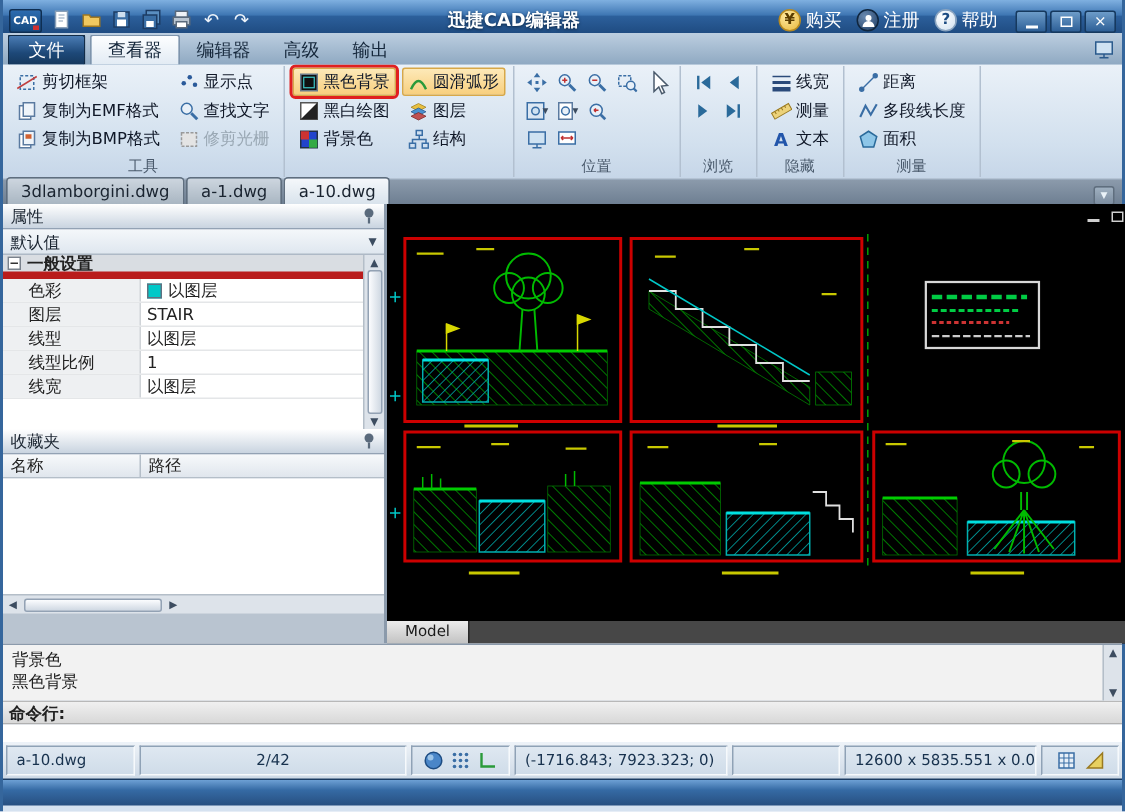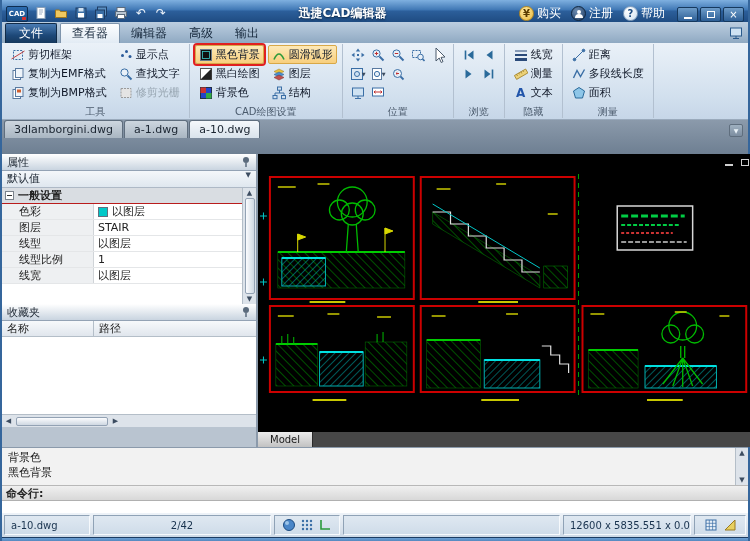--- a/index.html
+++ b/index.html
@@ -43,37 +43,37 @@
 .ritem.on{background:linear-gradient(#fde9b8,#f8cf7e);border-color:#d8a848}
 .ritem.redbox{outline:2px solid #e02020}
 .ric{flex:none}
 .a-icon{font-size:12px;font-weight:bold;color:#2255aa;width:14px;text-align:center}
 .irow{display:flex;align-items:center;height:19px}
 .ibtn{width:20px;height:17px;display:flex;align-items:center;justify-content:center;border:1px solid transparent;border-radius:2px}
 .ddm{font-size:5px;color:#3c4c60;margin-left:-2px}
 .cursorcol{display:flex;align-items:flex-start;padding-top:2px}
 
 
-.doctabs{height:34px;flex:none;background:linear-gradient(#8b9aab,#6e7f92);display:flex;align-items:flex-end;padding:16px 2px;position:relative}
+.doctabs{height:16px;flex:none;background:linear-gradient(#8b9aab,#6e7f92);display:flex;align-items:flex-end;padding:0 2px;position:relative}
 .dtab{height:18px;display:flex;align-items:center;padding:0 9px;font-size:11px;color:#1a2430;background:linear-gradient(#cdd6df,#a9b6c2);border:1px solid #5f6e7e;border-bottom:none;border-radius:3px 3px 0 0;margin-right:1px;white-space:nowrap}
 .dtab.active{background:linear-gradient(#f5f8fb,#d9e3ec)}
 .doctabs-arrow{position:absolute;right:5px;top:4px;width:14px;height:13px;background:linear-gradient(#9fb0c0,#7c8da0);border:1px solid #5f6e7e;border-radius:2px;display:flex;align-items:center;justify-content:center;font-size:6px;color:#eaf2f8}
 
 
 .main{height:293px;flex:none;display:flex}
 .leftpanel{width:256px;flex:none;display:flex;flex-direction:column;background:#dfe5ec;border-right:2px solid #8b9aab}
 .phead{height:17px;flex:none;background:linear-gradient(#ffffff,#c9d4e0);border-bottom:1px solid #93a2b4;display:flex;align-items:center;justify-content:space-between;padding:0 5px;font-size:11px;color:#1a2430}
-.defrow{height:17px;flex:none;background:linear-gradient(#f4f7fa,#dfe7ef);border-bottom:1px solid #aeb9c6;display:flex;align-items:flex-start;justify-content:space-between;padding:0 5px;font-size:11px;color:#1a2430}
+.defrow{height:17px;flex:none;background:linear-gradient(#f4f7fa,#dfe7ef);border-bottom:1px solid #aeb9c6;display:flex;align-items:center;justify-content:space-between;padding:0 5px;font-size:11px;color:#1a2430}
 .ddarrow{font-size:7px;color:#3c4c60}
 .pgrid{height:116px;flex:none;background:#fff;position:relative}
 .pgrid-rows{margin-right:14px;height:100%}
 .prow{height:16px;display:flex;align-items:stretch;font-size:11px;border-bottom:1px solid #e4e6e8}
 .pkey{width:92px;background:#eef0f2;border-right:1px solid #d0d4d8;display:flex;align-items:center;padding-left:17px;color:#222;white-space:nowrap}
 .pval{flex:1;display:flex;align-items:center;gap:4px;padding-left:4px;color:#222;white-space:nowrap}
-.prow.grp{background:#d9dde2;font-weight:bold;align-items:center;padding-left:3px;gap:4px;border-bottom:1px solid #b91c1c;color:#222}
+.prow.grp{background:#d9dde2;font-weight:bold;align-items:center;padding-left:3px;gap:4px;border-bottom:5px solid #b91c1c;color:#222}
 .expander{width:9px;height:9px;border:1px solid #7a828c;background:#fff;position:relative;flex:none}
 .expander::after{content:"";position:absolute;left:1px;right:1px;top:3px;height:1px;background:#333}
 .swatch{width:10px;height:10px;background:#00c8c8;border:1px solid #607080;flex:none}
 .pscroll{position:absolute;right:0;top:0;bottom:0;width:14px;background:#dde3ea;border-left:1px solid #b4bec8;display:flex;flex-direction:column;align-items:center;justify-content:space-between;padding:1px 0;font-size:7px;color:#3c4c60}
 .pthumb{flex:1;width:10px;margin:1px 0;background:linear-gradient(90deg,#fbfcfe,#cfd8e2);border:1px solid #93a2b4;border-radius:2px}
 .favcols{height:16px;flex:none;display:flex;background:linear-gradient(#f7f9fb,#e0e6ed);border-bottom:1px solid #b4bec8;font-size:11px;color:#222}
 .favcols .c1{width:92px;padding:0 5px;border-right:1px solid #b4bec8;display:flex;align-items:center}
 .favcols .c2{flex:1;padding:0 5px;display:flex;align-items:center}
 .favbody{flex:1;background:#fff}
 .hscroll{height:13px;flex:none;background:#dde3ea;border-top:1px solid #b4bec8;display:flex;align-items:center;font-size:7px;color:#3c4c60}
@@ -300,21 +300,20 @@
                   <rect x="5.5" y="1" width="4" height="3.2"></rect>
                   <rect x="1" y="9.5" width="4" height="3.2"></rect>
                   <rect x="9.5" y="9.5" width="4" height="3.2"></rect>
                   <path d="M7.5 4.2 v2.8 M3 9.5 V7 h9 v2.5" fill="none"></path>
                 </g>
               </svg>
             <span>结构</span>
           </div>
         </div>
       </div>
-      <div class="rlabel">CAD绘图设置</div>
     </div>
 
     <div class="rgroup">
       <div class="rcontent">
         <div class="rcol">
           <div class="irow">
             <div class="ibtn">
                 <svg width="14" height="14">
                   <g fill="#3a6ea5">
                     <path d="M7 0.5 L9.2 3.5 H4.8z"></path>
@@ -745,20 +744,21 @@
             <circle cx="11" cy="7" r="1.2"></circle>
             <circle cx="3" cy="11" r="1.2"></circle>
             <circle cx="7" cy="11" r="1.2"></circle>
             <circle cx="11" cy="11" r="1.2"></circle>
           </g>
         </svg>
       <svg width="14" height="14">
           <path d="M3 2 V11 H12" stroke="#2a9a3a" fill="none" stroke-width="1.6"></path>
         </svg>
     </div>
+    <div class="scell s-coords">(-1716.843; 7923.323; 0)</div>
     <div class="scell s-spacer"></div>
     <div class="scell s-dims">12600 x 5835.551 x 0.0</div>
     <div class="scell s-right">
       <svg width="14" height="14">
           <rect x="2" y="2" width="10" height="10" fill="#e8f0f8" stroke="#3a6ea5"></rect>
           <path d="M2 5.3h10M2 8.6h10M5.3 2v10M8.6 2v10" stroke="#3a6ea5" stroke-width="0.7"></path>
         </svg>
       <svg width="14" height="14">
           <path d="M2 12 L12 12 L12 2 Z" fill="#e8d060" stroke="#9a7a20"></path>
         </svg>

